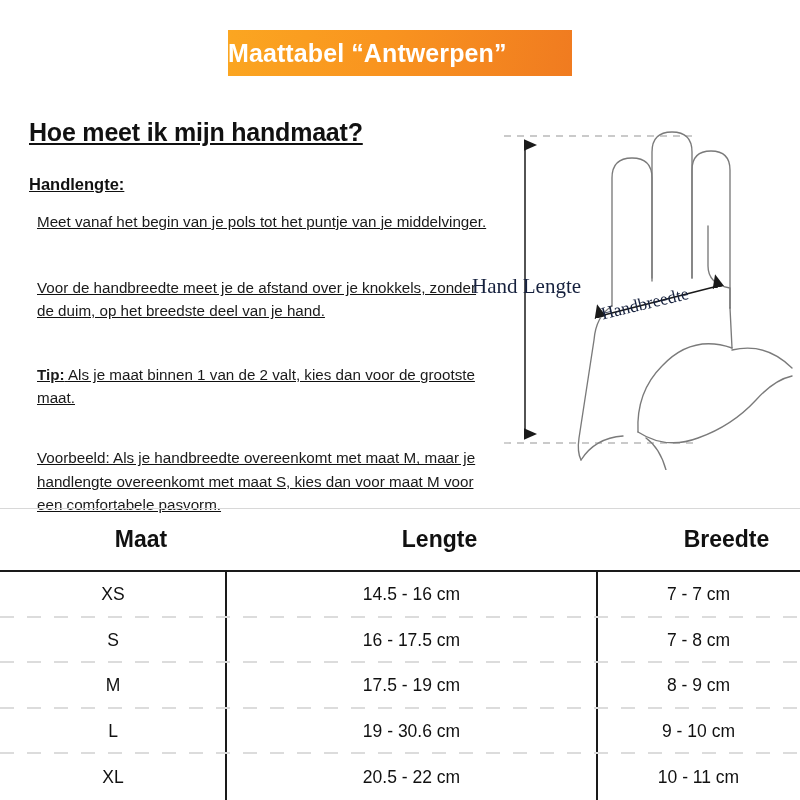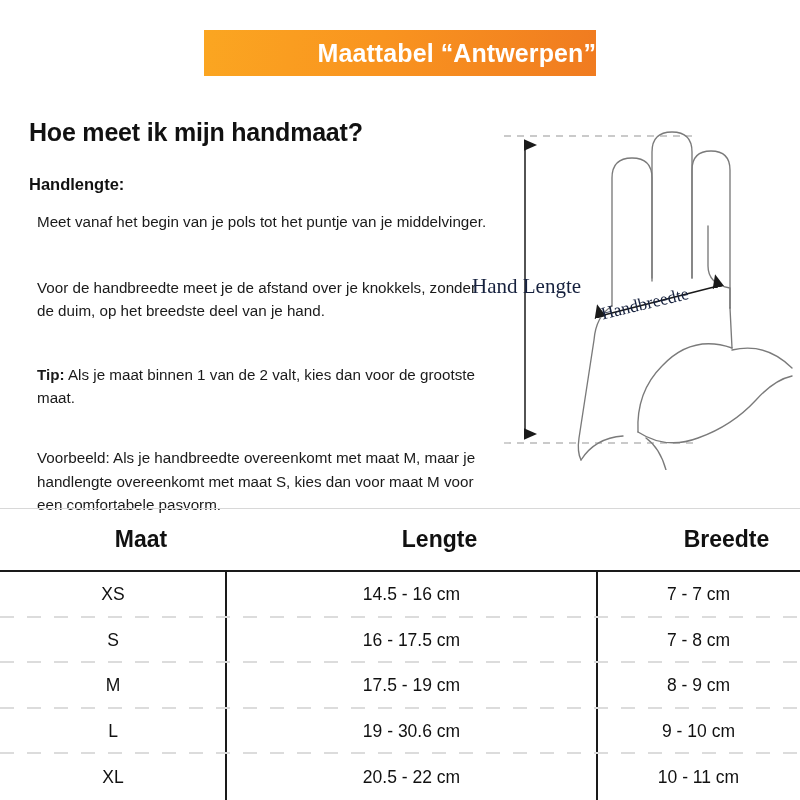--- a/index.html
+++ b/index.html
@@ -25,37 +25,37 @@
     height: 46px;
     display: flex;
     justify-content: center;
     align-items: stretch;
   }
   #title-banner {
     width: 344px;
     background: linear-gradient(100deg, #FBA621 0%, #F9941F 45%, #F07B20 100%);
     display: flex;
     align-items: center;
-    justify-content: flex-end;
-    padding-left: 48px;
+    justify-content: flex-start;
   }
   #title-text {
     color: #ffffff;
     font-size: 25px;
     font-weight: bold;
     letter-spacing: 0.1px;
     white-space: nowrap;
   }
 
   
   #info-column {
     position: absolute;
     left: 29px;
     top: 118px;
     width: 470px;
+    text-decoration: underline;
   }
   #main-heading {
     font-size: 25px;
     font-weight: bold;
     color: #111111;
     margin: 0 0 28px 0;
     letter-spacing: -0.2px;
   }
   .sub-heading {
     font-size: 16.5px;

